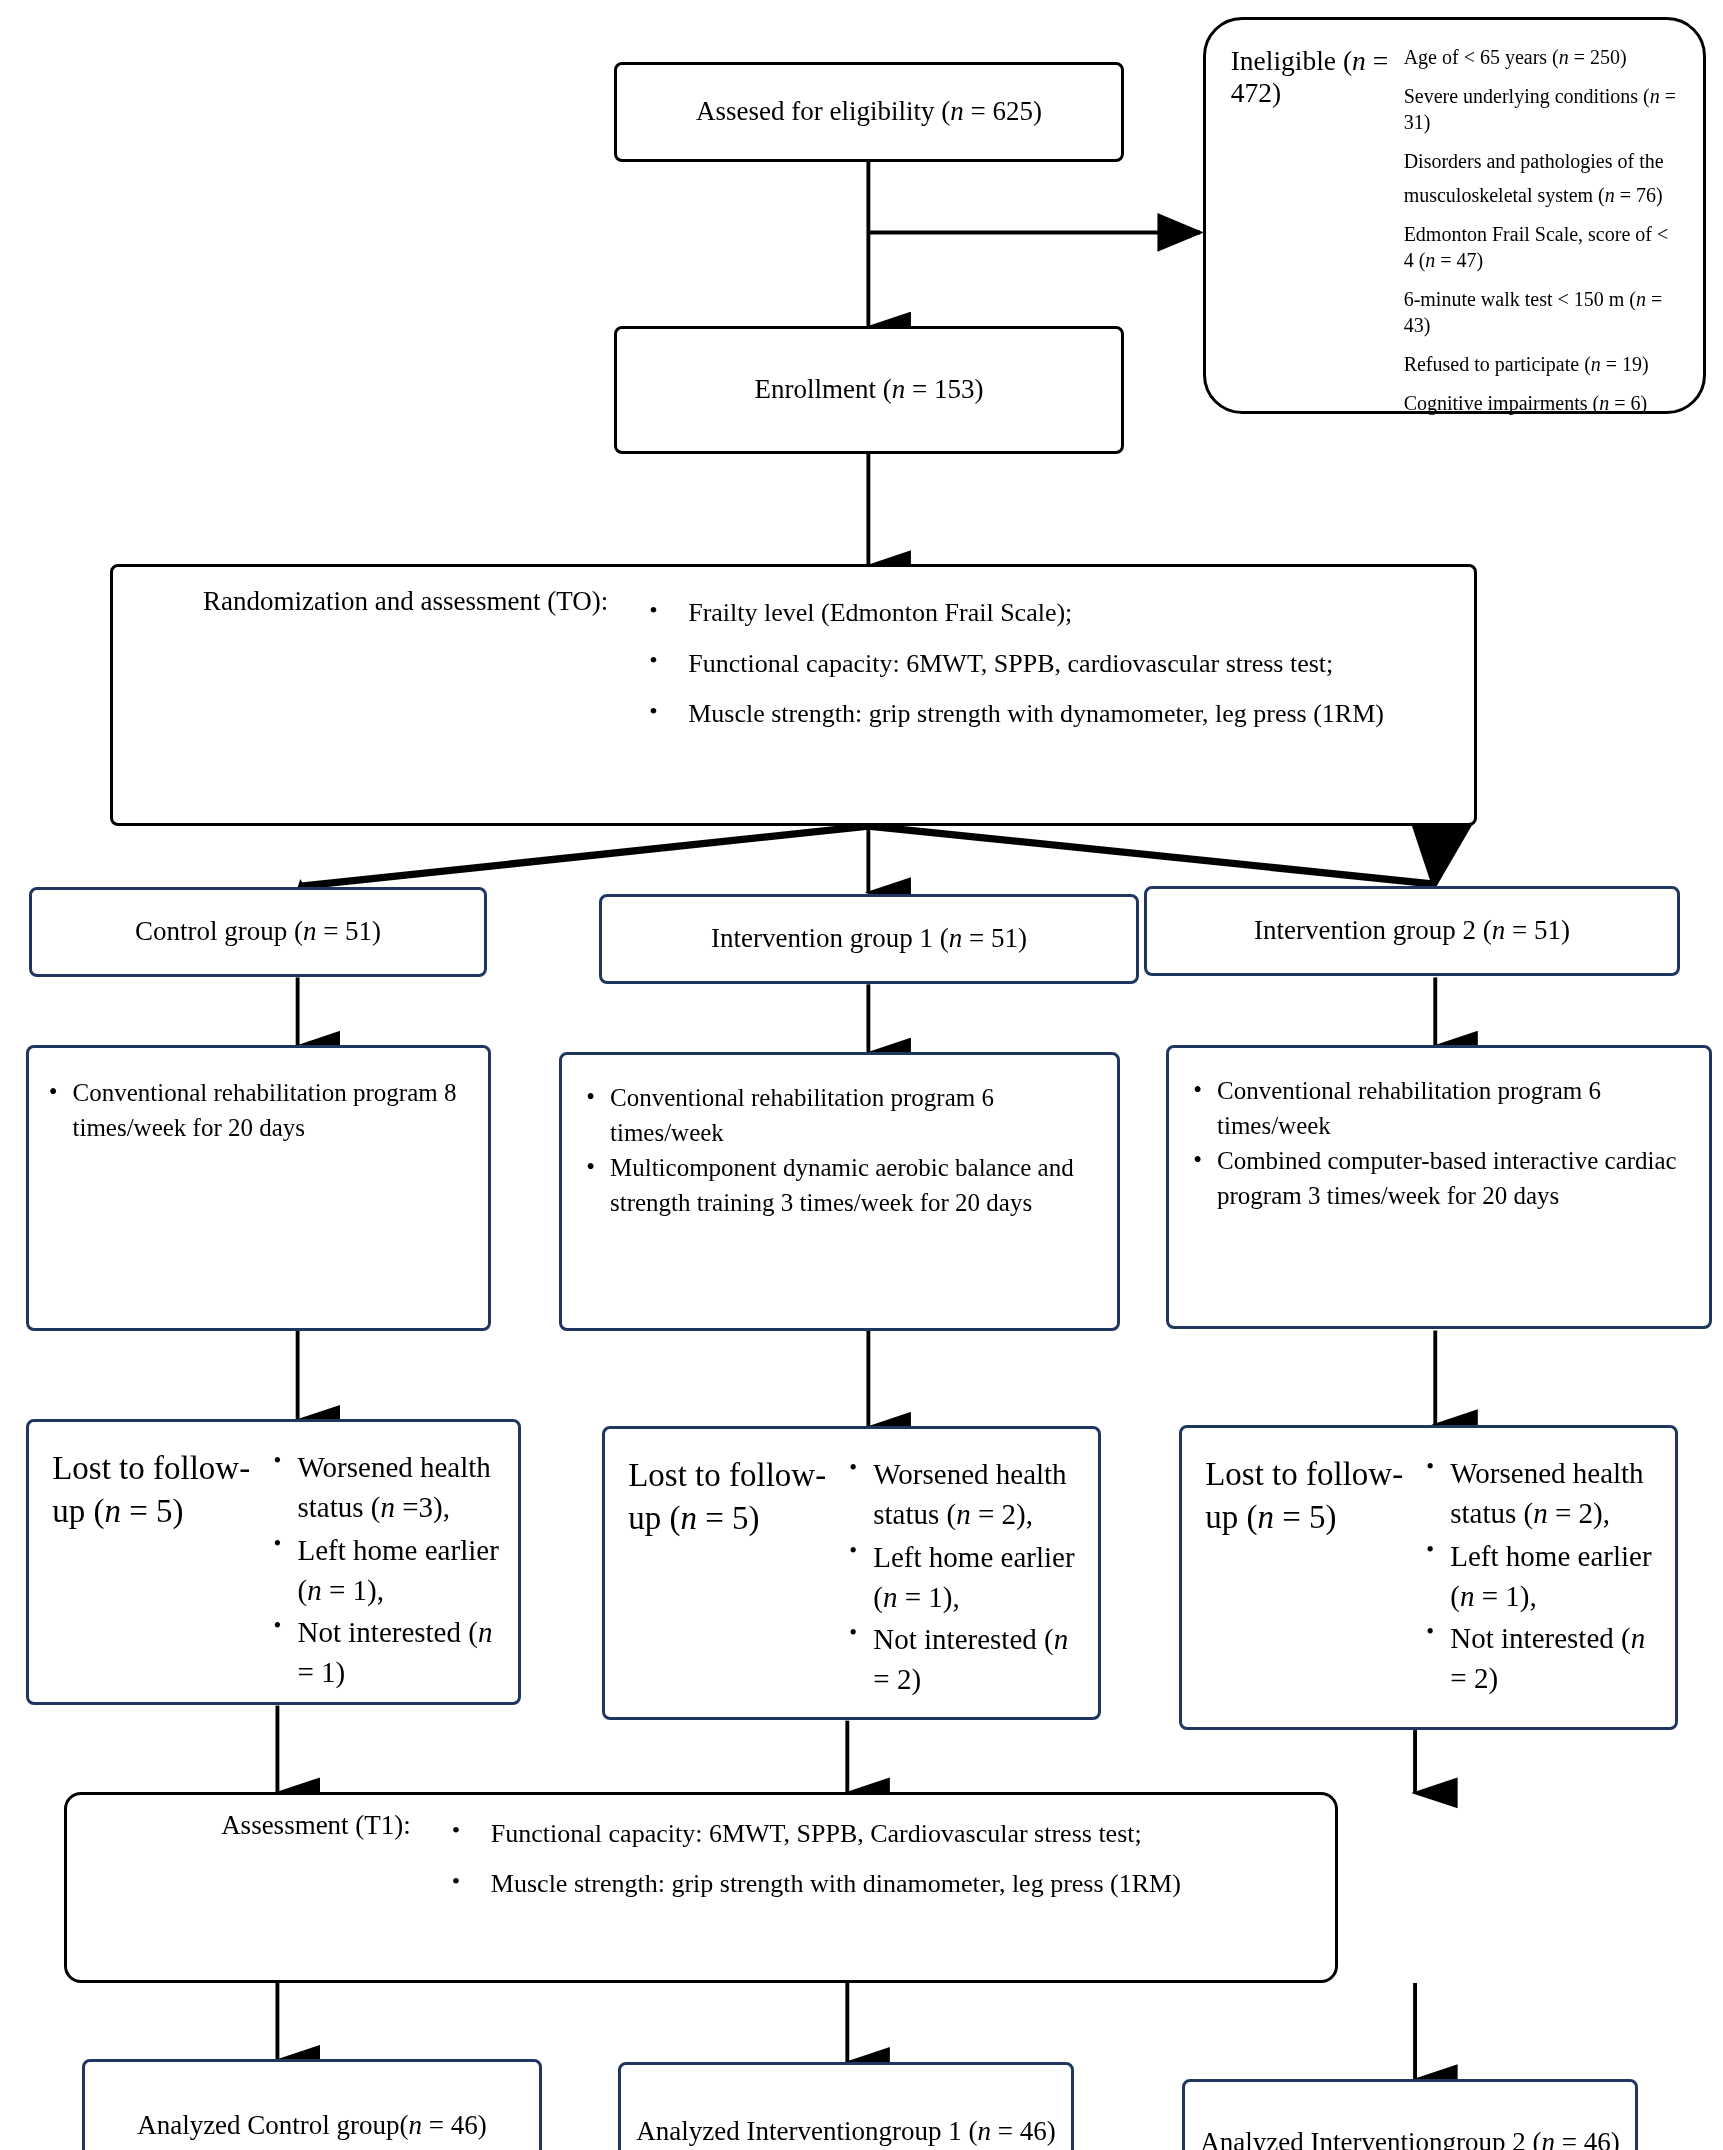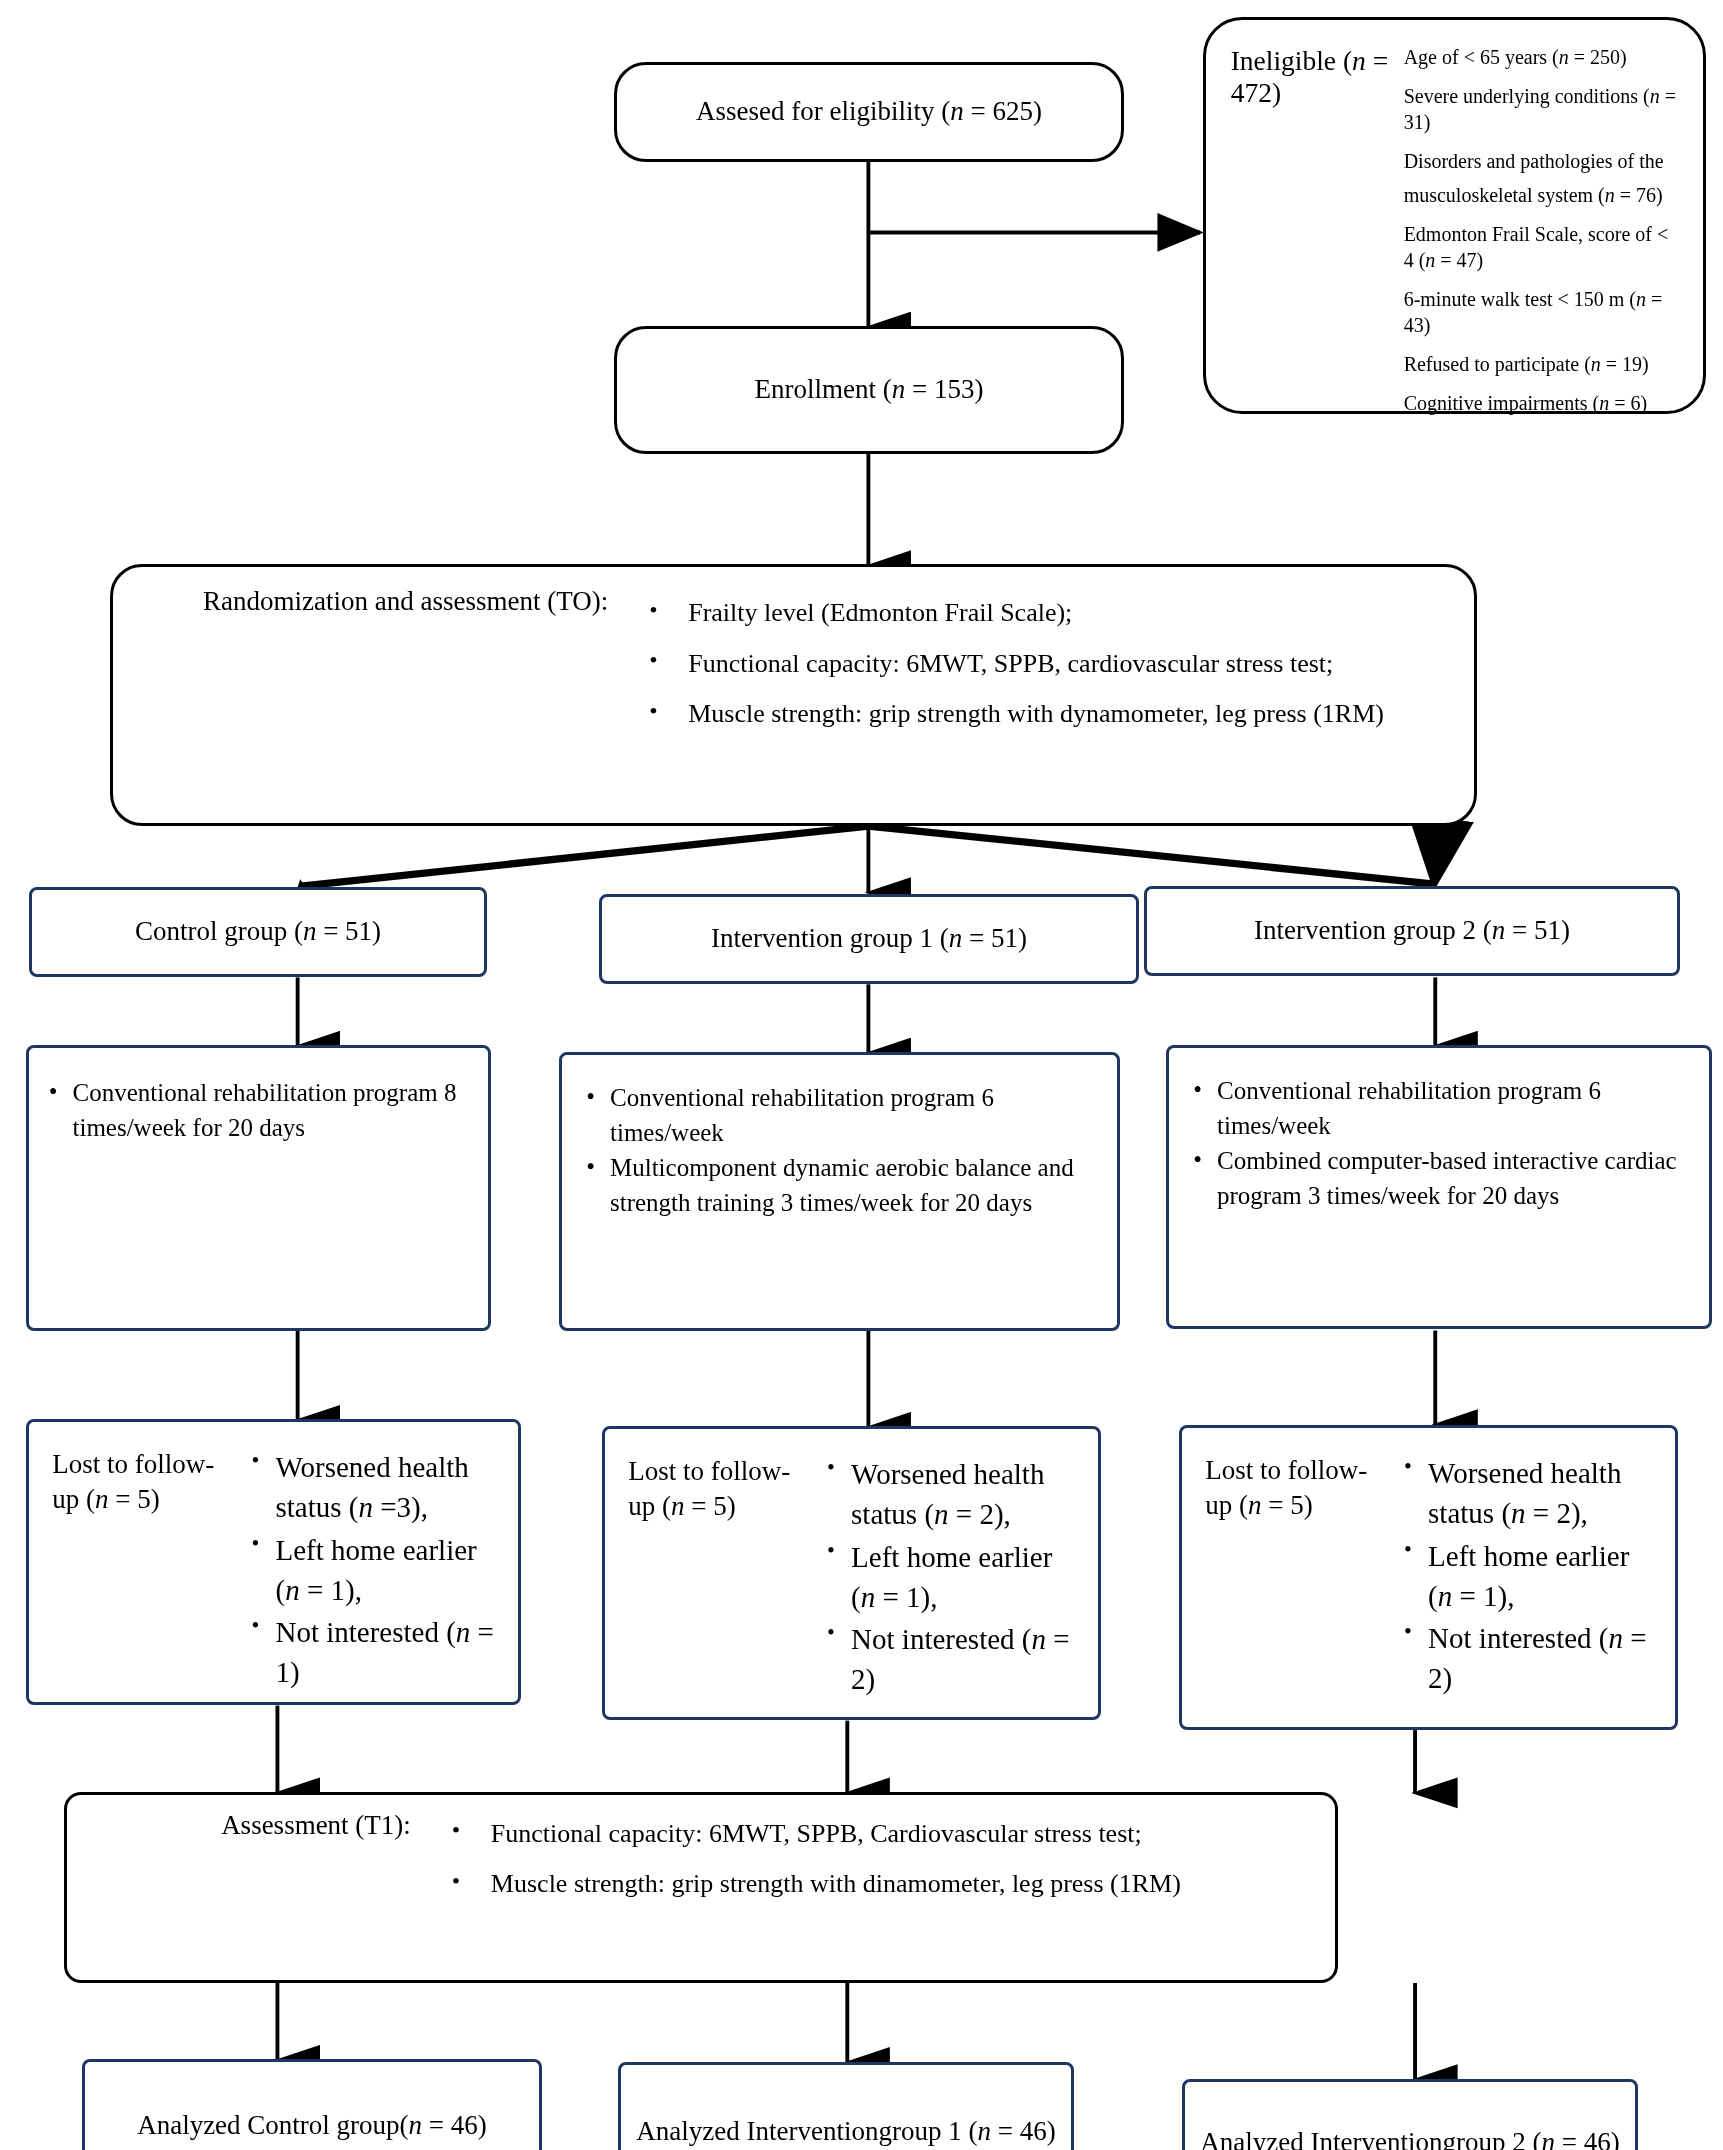--- a/index.html
+++ b/index.html
@@ -34,21 +34,21 @@
     box-sizing: border-box;
     background: #ffffff;
     border-style: solid;
     z-index: 2;
     display: flex;
     flex-direction: row;
   }
   .box.black {
     border-color: #000000;
     border-width: 3px;
-    border-radius: 32px;
+    border-radius: 8px;
   }
   .box.navy {
     border-color: #1f3660;
     border-width: 3px;
     border-radius: 8px;
   }
   .box.center {
     justify-content: center;
     align-items: center;
     text-align: center;
@@ -127,21 +127,21 @@
   ul.assess > li::before {
     content: "\2022";
     position: absolute;
     left: 41px;
     top: -1.7px;
     font-size: 24px;
   }
 
   
   .ltf-head {
-    font-size: 27px;
+    font-size: 33px;
     line-height: 1.3;
     margin: 0 0 1.7px 1.7px;
   }
   ul.ltf {
     list-style: none;
     margin: 0;
     padding: 0;
   }
   ul.ltf > li {
     position: relative;

